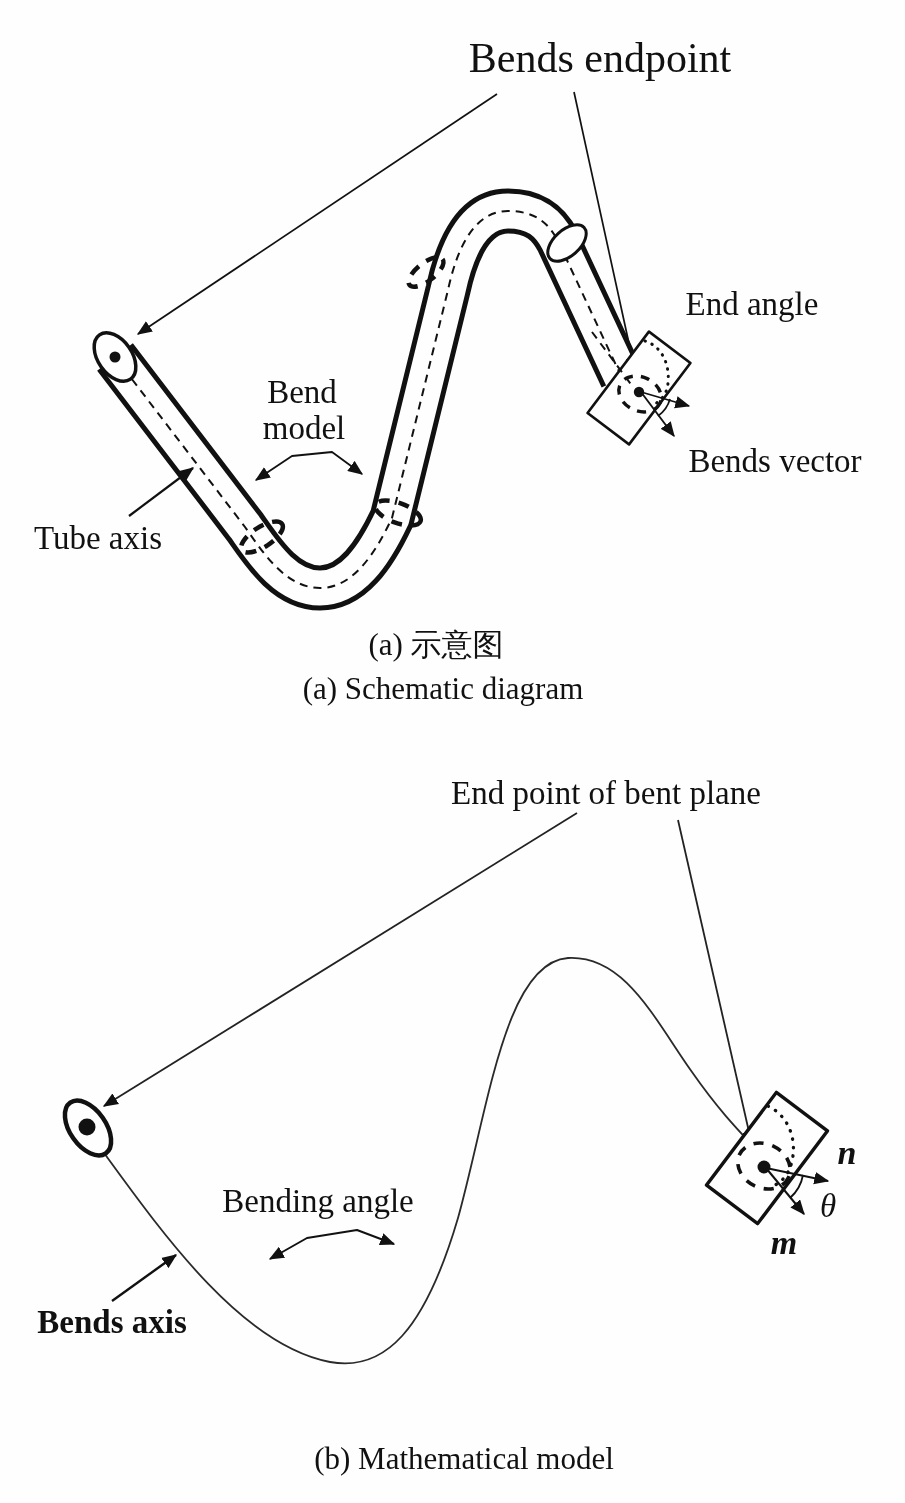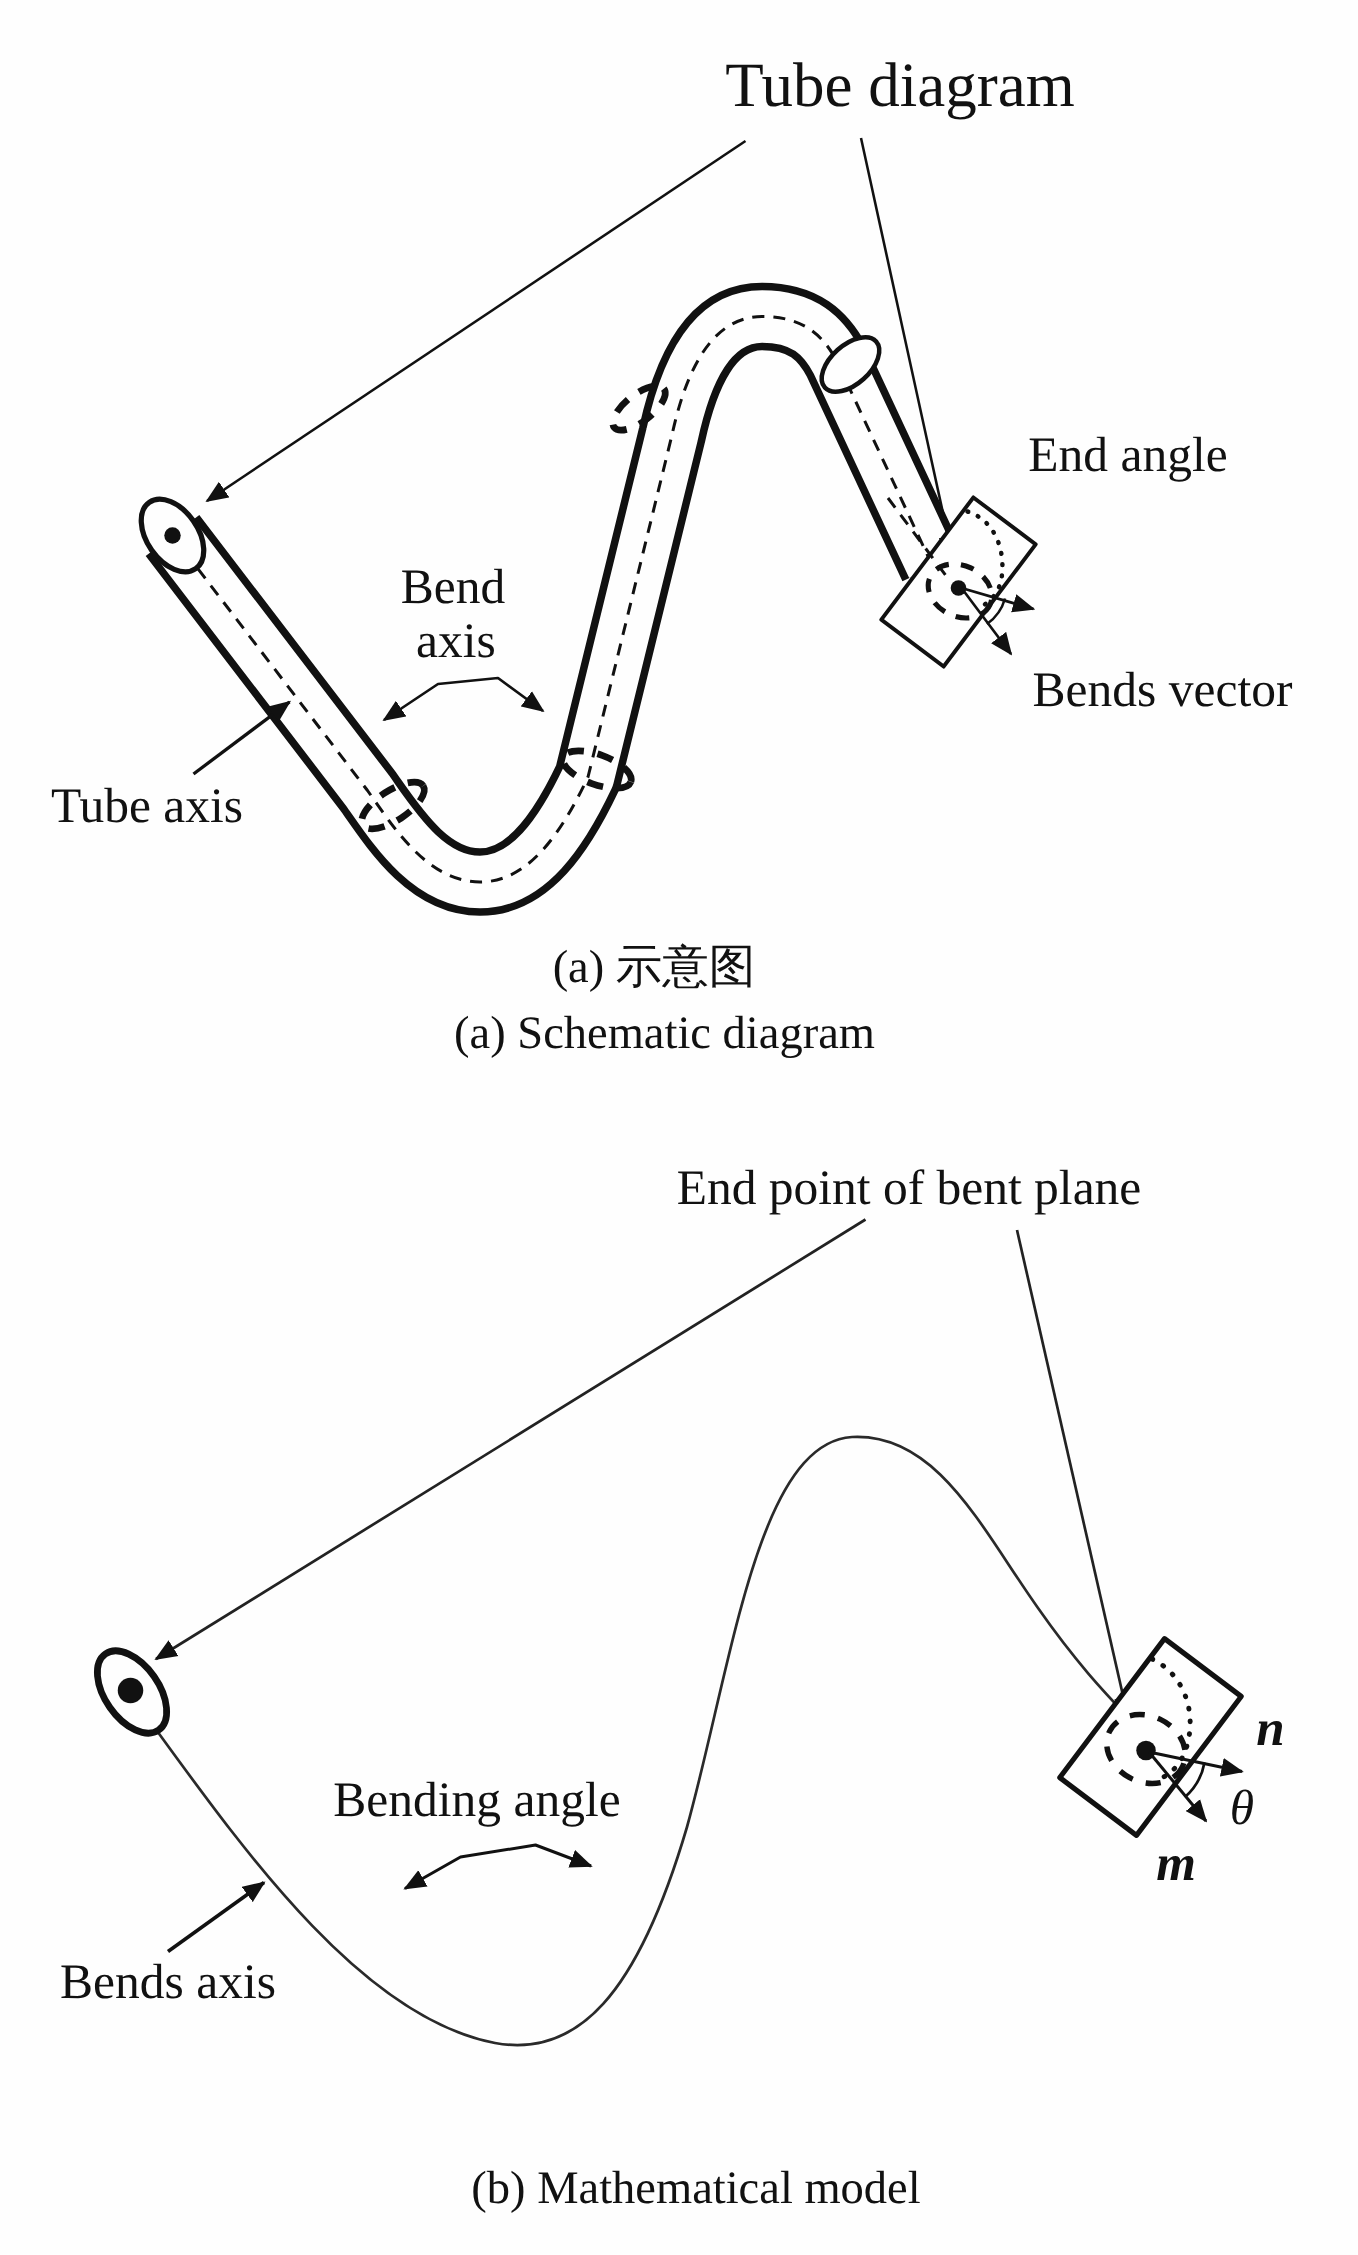--- a/index.html
+++ b/index.html
@@ -86,32 +86,32 @@
       <line x1="766" y1="1168" x2="828" y2="1181" stroke="#111" stroke-width="2" marker-end="url(#arrow)"></line>
       <line x1="766" y1="1168" x2="804" y2="1214" stroke="#111" stroke-width="2" marker-end="url(#arrow)"></line>
       <path d="M803 1175 A40 40 0 0 1 790 1198" stroke="#111" stroke-width="1.8"></path>
 
       <polyline points="270,1259 307,1238 357,1230 394,1244" stroke="#111" stroke-width="2" marker-start="url(#arrow)" marker-end="url(#arrow)"></polyline>
 
       <line x1="112" y1="1301" x2="176" y2="1255" stroke="#111" stroke-width="2.4" marker-end="url(#arrow)"></line>
     </g>
   </svg>
 
-  <div class="lbl lbl-big" style="left:600px;top:58px;">Tube diagram</div>
+  <div class="lbl lbl-big" style="left:600px;top:58px;">Bends endpoint</div>
   <div class="lbl" style="left:752px;top:304px;">End angle</div>
   <div class="lbl" style="left:775px;top:461px;">Bends vector</div>
   <div class="lbl" style="left:302px;top:392px;">Bend</div>
-  <div class="lbl" style="left:304px;top:428px;">axis</div>
+  <div class="lbl" style="left:304px;top:428px;">model</div>
   <div class="lbl" style="left:98px;top:538px;">Tube axis</div>
 
   <div class="lbl lbl-caption" style="left:436px;top:645px;">(a) 示意图</div>
   <div class="lbl lbl-caption" style="left:443px;top:689px;">(a) Schematic diagram</div>
 
   <div class="lbl" style="left:606px;top:793px;">End point of bent plane</div>
   <div class="lbl" style="left:318px;top:1201px;">Bending angle</div>
-  <div class="lbl" style="left:112px;top:1322px;">Bends axis</div>
+  <div class="lbl" style="left:112px;top:1322px;font-weight:bold;">Bends axis</div>
   <div class="lbl lbl-math" style="left:847px;top:1153px;">n</div>
   <div class="lbl lbl-greek" style="left:828px;top:1206px;">θ</div>
   <div class="lbl lbl-math" style="left:784px;top:1243px;">m</div>
 
   <div class="lbl lbl-caption" style="left:464px;top:1459px;">(b) Mathematical model</div>
 
 </div>
 
 </body></html>

